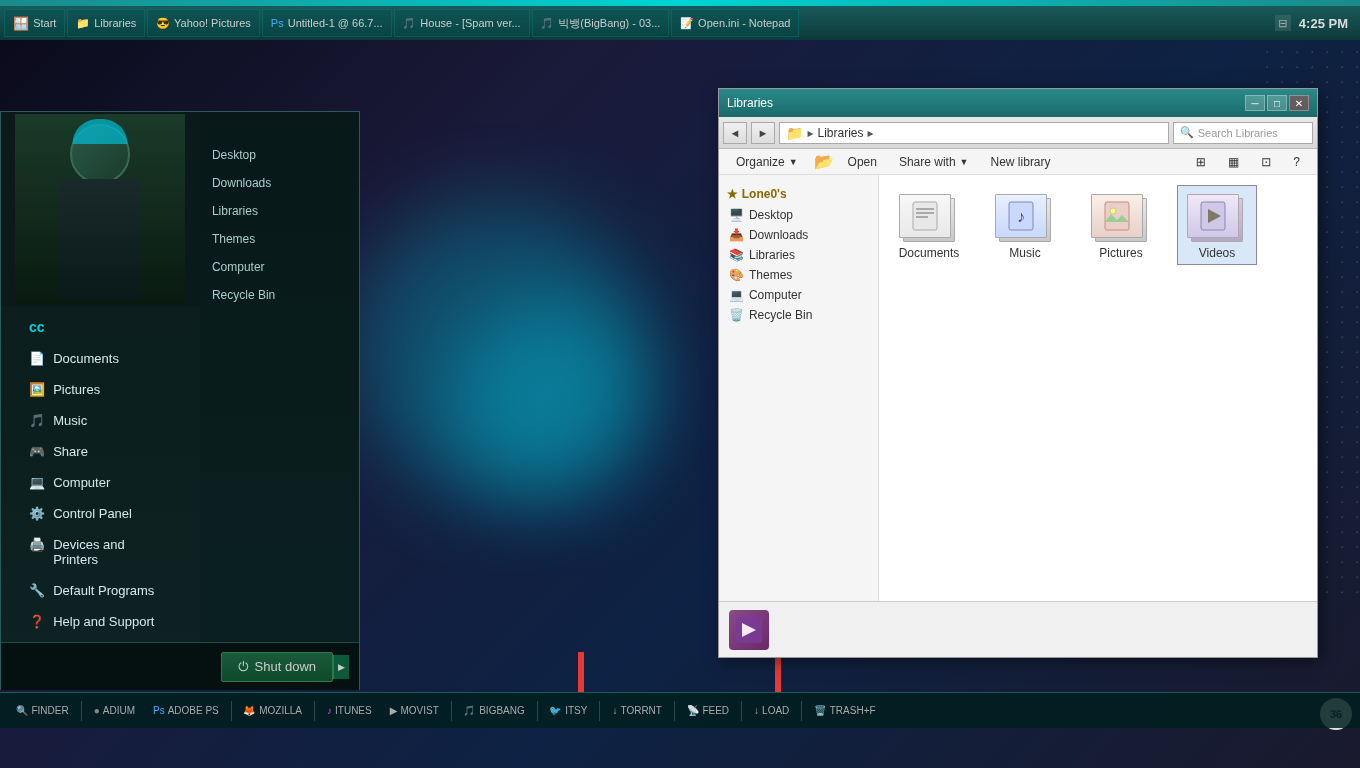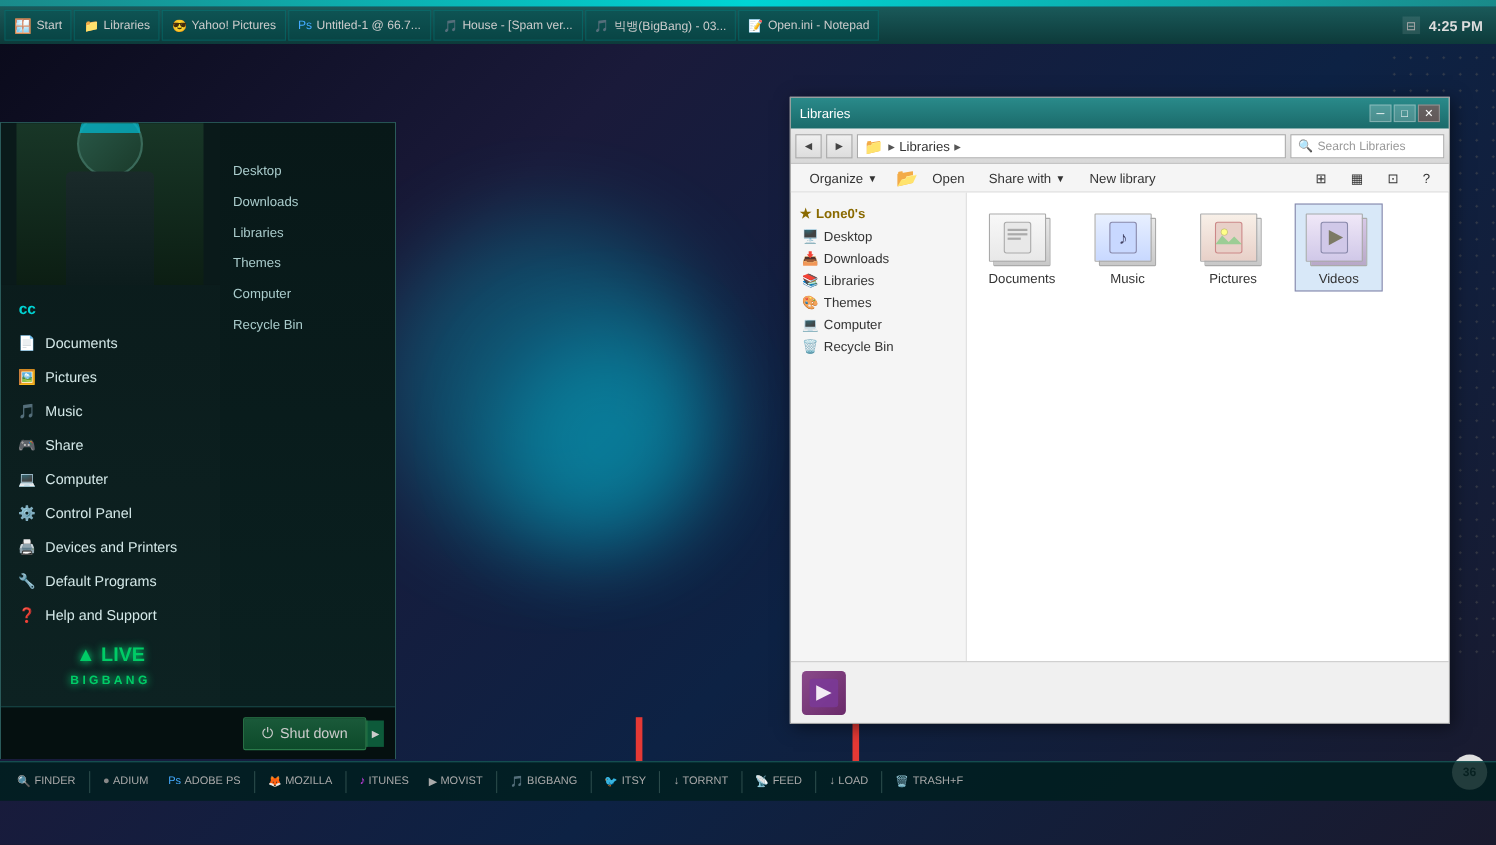--- a/index.html
+++ b/index.html
@@ -72,21 +72,21 @@
 
     .dock-divider {
       width: 1px;
       height: 20px;
       background: #2a4a4a;
     }
 
     .notification-badge {
       position: absolute;
       right: 8px;
-      bottom: 50px;
+      bottom: 38px;
       width: 32px;
       height: 32px;
       border-radius: 50%;
       background: #e0e0e0;
       display: flex;
       align-items: center;
       justify-content: center;
       font-size: 11px;
       font-weight: bold;
       color: #333;
@@ -155,21 +155,21 @@
       position: relative;
     }
 
     .start-menu-items {
       flex: 1;
       padding: 5px 0;
     }
 
     .start-menu-item {
       display: flex;
-      padding: 8px 16px;
+      padding: 8px 28px;
       color: #d4e8e8;
       font-size: 13px;
       cursor: pointer;
       gap: 8px;
     }
 
     .start-menu-right {
       width: 160px;
       background: linear-gradient(to bottom, #081818, #0a2020);
       padding: 30px 0 0 0;
@@ -642,25 +642,20 @@
           </div>
           <div class="start-menu-item">
             <span>🔧</span>
             <span>Default Programs</span>
           </div>
           <div class="start-menu-item">
             <span>❓</span>
             <span>Help and Support</span>
           </div>
 
-          <div class="bigbang-logo">
-            <div style="color:#00cc66;font-size:18px;font-family:sans-serif;font-weight:bold;text-shadow:0 0 8px #00ff88;">
-              ▲ LIVE<br><span style="font-size:11px;letter-spacing:3px;">BIGBANG</span>
-            </div>
-          </div>
         </div>
       </div>
 
       <div class="start-menu-right">
         <div class="start-right-item">
           <span>Desktop</span>
         </div>
         <div class="start-right-item">
           <span>Downloads</span>
         </div>

